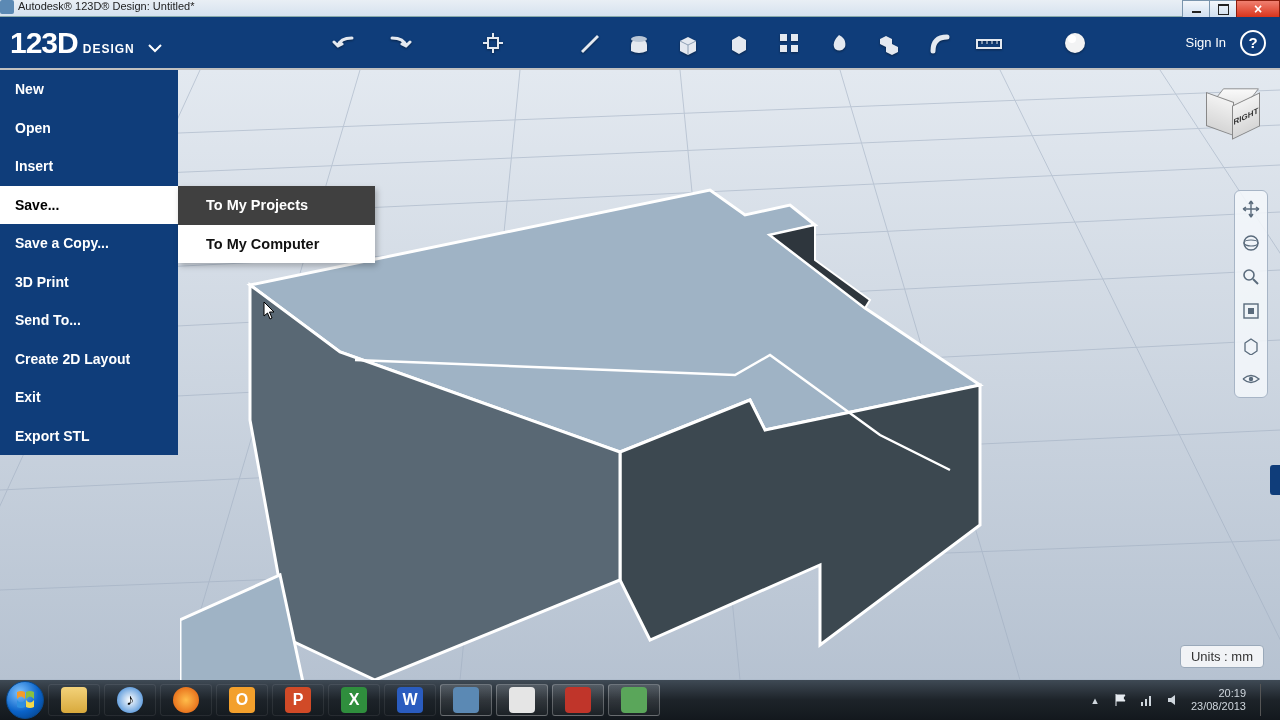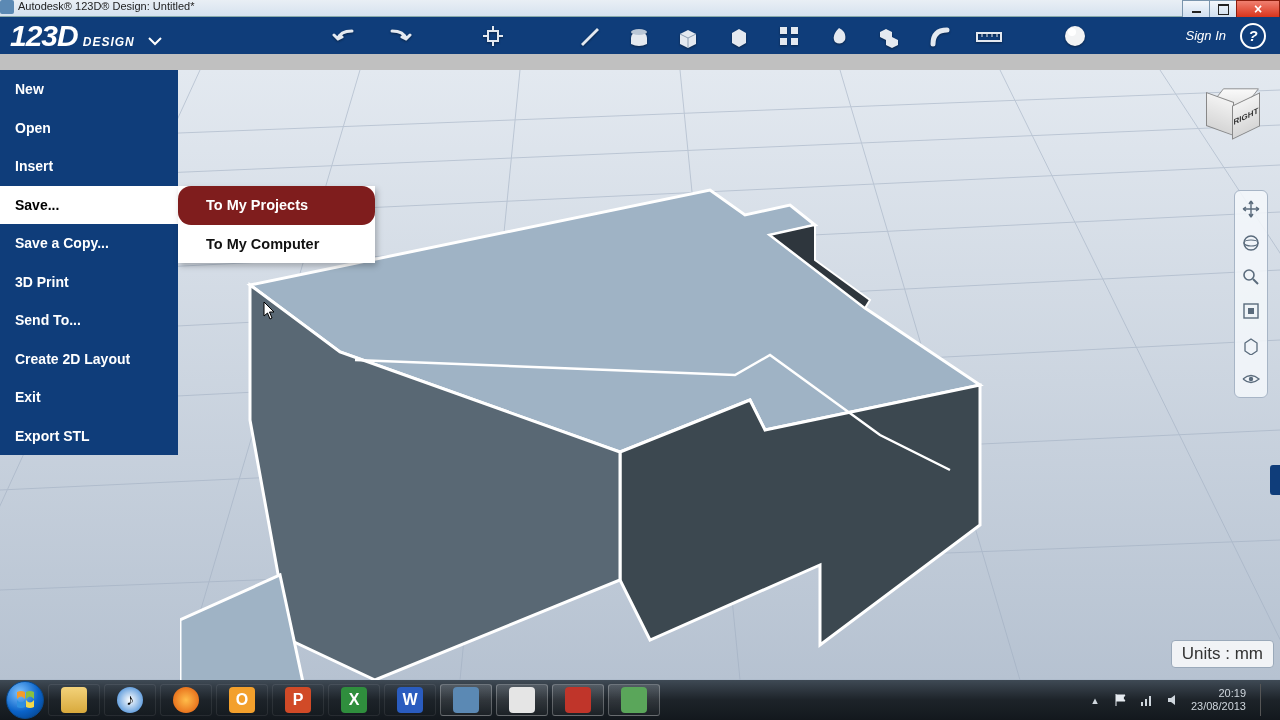--- a/index.html
+++ b/index.html
@@ -9,21 +9,21 @@
   .win-title { height: 17px; background: linear-gradient(#e9eff5,#d6e2ef); display: flex; align-items: flex-start; font-size: 11px; color: #222; border-bottom: 1px solid #8aa; }
   .win-title .win-icon { width: 14px; height: 14px; background: #5b89b4; border-radius: 2px; margin-right: 4px; display:inline-block; }
   .win-title .win-gap { flex: 1; }
   .win-btn { width: 28px; height: 17px; display:flex; align-items:center; justify-content:center; font-size:10px; color:#222; background: linear-gradient(#f3f7fb,#cfdff0); border:1px solid #7a95ad; border-bottom:none; margin-left:-1px;}
   .win-btn.close { background: linear-gradient(#f08070,#d9341c); color:#fff; border-color:#8a1c0c; width:44px;}
   .win-btn.min::after{content:"";display:block;width:9px;height:2px;background:#222;margin-top:6px;}
   .win-btn.max::after{content:"";display:block;width:9px;height:8px;border:1px solid #222;border-top:2px solid #222;}
   .win-btn.close::after{content:"×";font-size:14px;line-height:10px;font-weight:bold;}
 
   
-  .toolbar { height: 37px; background: #0f3d7a; display:flex; align-items:center; color:#fff; position:relative;font-style:italic; }
+  .toolbar { height: 51px; background: #0f3d7a; display:flex; align-items:center; color:#fff; position:relative; }
   .brand { display:flex; align-items:baseline; padding-left:10px; gap:3px; cursor:pointer;}
   .brand .num { font-size:30px; font-weight:bold; letter-spacing:-1px;}
   .brand .design { font-size:12px; font-weight:600; letter-spacing:1px; margin-left:2px; }
   .brand .chev { margin-left:10px; }
   .tool-group { display:flex; align-items:center; gap:20px; margin-left:170px;}
   .tool-icon { width:30px; height:30px; display:flex; align-items:center; justify-content:center; border-radius:3px; cursor:pointer; }
   .tool-icon svg { filter: drop-shadow(0 1px 1px rgba(0,0,0,.4)); }
   .tool-spacer { width:26px; }
   .sphere { margin-left:36px; }
   .right-tools { margin-left:auto; display:flex; align-items:center; gap:14px; padding-right:14px;}
@@ -35,38 +35,38 @@
   .grid-img { position:absolute; inset:0; }
 
   
   .main-menu { position:absolute; left:0; top:70px; width:178px; background:#0f3d7a; z-index:20;}
   .menu-item { height:38.5px; display:flex; align-items:center; padding:0 15px; color:#fff; font-size:14px; font-weight:600; cursor:pointer;}
   .menu-item.highlight { background:#fff; color:#000000; }
 
   
   .sub-menu { position:absolute; left:178px; top:186px; width:197px; background:#fff; z-index:21; box-shadow:2px 3px 6px rgba(0,0,0,.25);}
   .sub-item { height:38.5px; display:flex;align-items:center; padding:0 28px; font-size:14.5px; font-weight:600; cursor:pointer; color:#111;}
-  .sub-item.highlight { background:#7f1d1d; color:#fff;border-radius:13px; }
+  .sub-item.highlight { background:#404040; color:#fff; }
 
   
   .model { position:absolute; left:180px; top:90px; width:860px; height:560px; }
 
   
   .viewcube { position:absolute; right:18px; top:14px; width:56px; height:56px; }
   .vc-face { position:absolute; width:40px;height:40px; background:linear-gradient(#f2f2f2,#d6d6d6); border:1px solid #888; font-size:8px; display:flex;align-items:center;justify-content:center; color:#333; font-weight:bold;}
   .vc-right{ transform: skewY(-26deg); left:26px; top:15px; width:28px;height:34px;}
   .vc-top{ transform: skewX(-38deg) scaleY(.55); left:9px; top:-4px; width:36px; height:38px; background:linear-gradient(#fafafa,#e2e2e2);}
   .vc-front{ transform: skewY(20deg); left:0; top:13px; width:28px; height:34px;}
 
   
   .right-strip{ position:absolute; right:12px; top:120px; width:34px; background:rgba(245,248,252,.85); border:1px solid #a7b5c6; border-radius:6px; padding:6px 0; display:flex; flex-direction:column; align-items:center; gap:10px; z-index:5;}
   .rs-btn{ width:24px;height:24px; display:flex;align-items:center;justify-content:center; cursor:pointer; color:#4a5a6b;}
 
   
-  .units { position:absolute; right:6px; bottom:12px; background:rgba(255,255,255,.8); border:1px solid #9aa9ba; border-radius:4px; padding:3px 10px; font-size:17px; color:#333; z-index:5;}
+  .units { position:absolute; right:16px; bottom:12px; background:rgba(255,255,255,.8); border:1px solid #9aa9ba; border-radius:4px; padding:3px 10px; font-size:13px; color:#333; z-index:5;}
 
   
   .edge-tab{ position:absolute; right:0; top:395px; width:10px; height:30px; background:#0f3d7a; border-radius:3px 0 0 3px; z-index:6;}
 
   
   .taskbar { position:absolute; left:0; right:0; bottom:0; height:40px; background:linear-gradient(#3f4a55 0%, #1d2329 50%, #13181d 100%); display:flex; align-items:center; padding:0 6px; gap:4px;}
   .start-orb{ width:38px;height:38px;border-radius:50%;background:radial-gradient(circle at 35% 30%, #7fc3ff, #0a63c9 55%, #053a78);border:1px solid #0a4a8f;display:flex;align-items:center;justify-content:center;}
   .task-item{ width:52px;height:32px;border-radius:3px;display:flex;align-items:center;justify-content:center;border:1px solid rgba(255,255,255,.08);}
   .task-item.active{background:linear-gradient(rgba(255,255,255,.15),rgba(255,255,255,.03));border:1px solid rgba(255,255,255,.25);}
   .tb-icon{ width:26px; height:26px; border-radius:4px; display:flex;align-items:center;justify-content:center;font-size:16px;}

